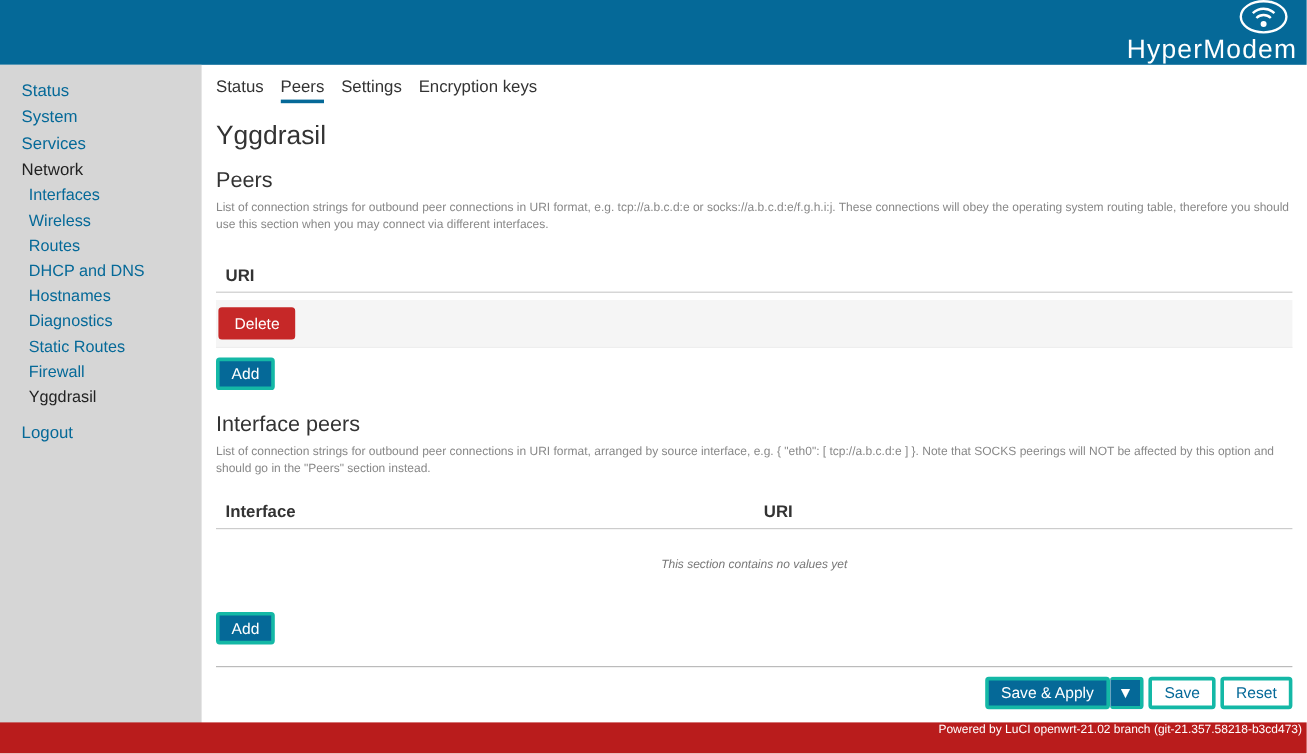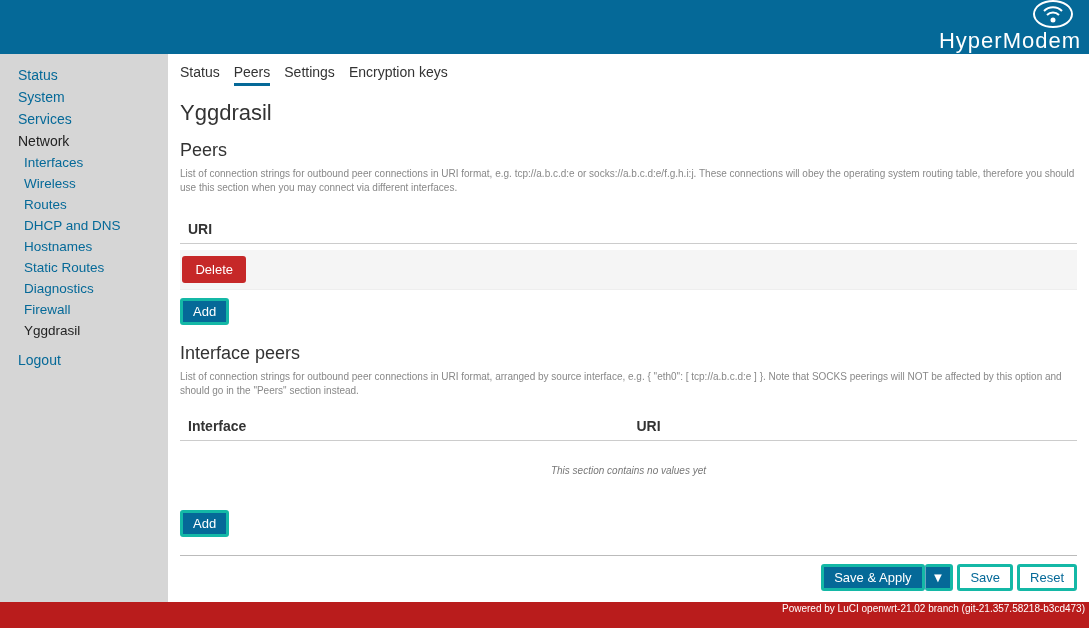--- a/index.html
+++ b/index.html
@@ -230,22 +230,22 @@
     <a>Status</a>
     <a>System</a>
     <a>Services</a>
     <a class="top-active">Network</a>
 
     <a class="sub">Interfaces</a>
     <a class="sub">Wireless</a>
     <a class="sub">Routes</a>
     <a class="sub">DHCP and DNS</a>
     <a class="sub">Hostnames</a>
+    <a class="sub">Diagnostics</a>
     <a class="sub">Static Routes</a>
-    <a class="sub">Diagnostics</a>
     <a class="sub">Firewall</a>
     <a class="sub sub-active">Yggdrasil</a>
 
     <a class="logout">Logout</a>
   </nav>
 
   <main class="main">
     <div class="tabs">
       <a>Status</a>
       <a class="tab-active">Peers</a>

